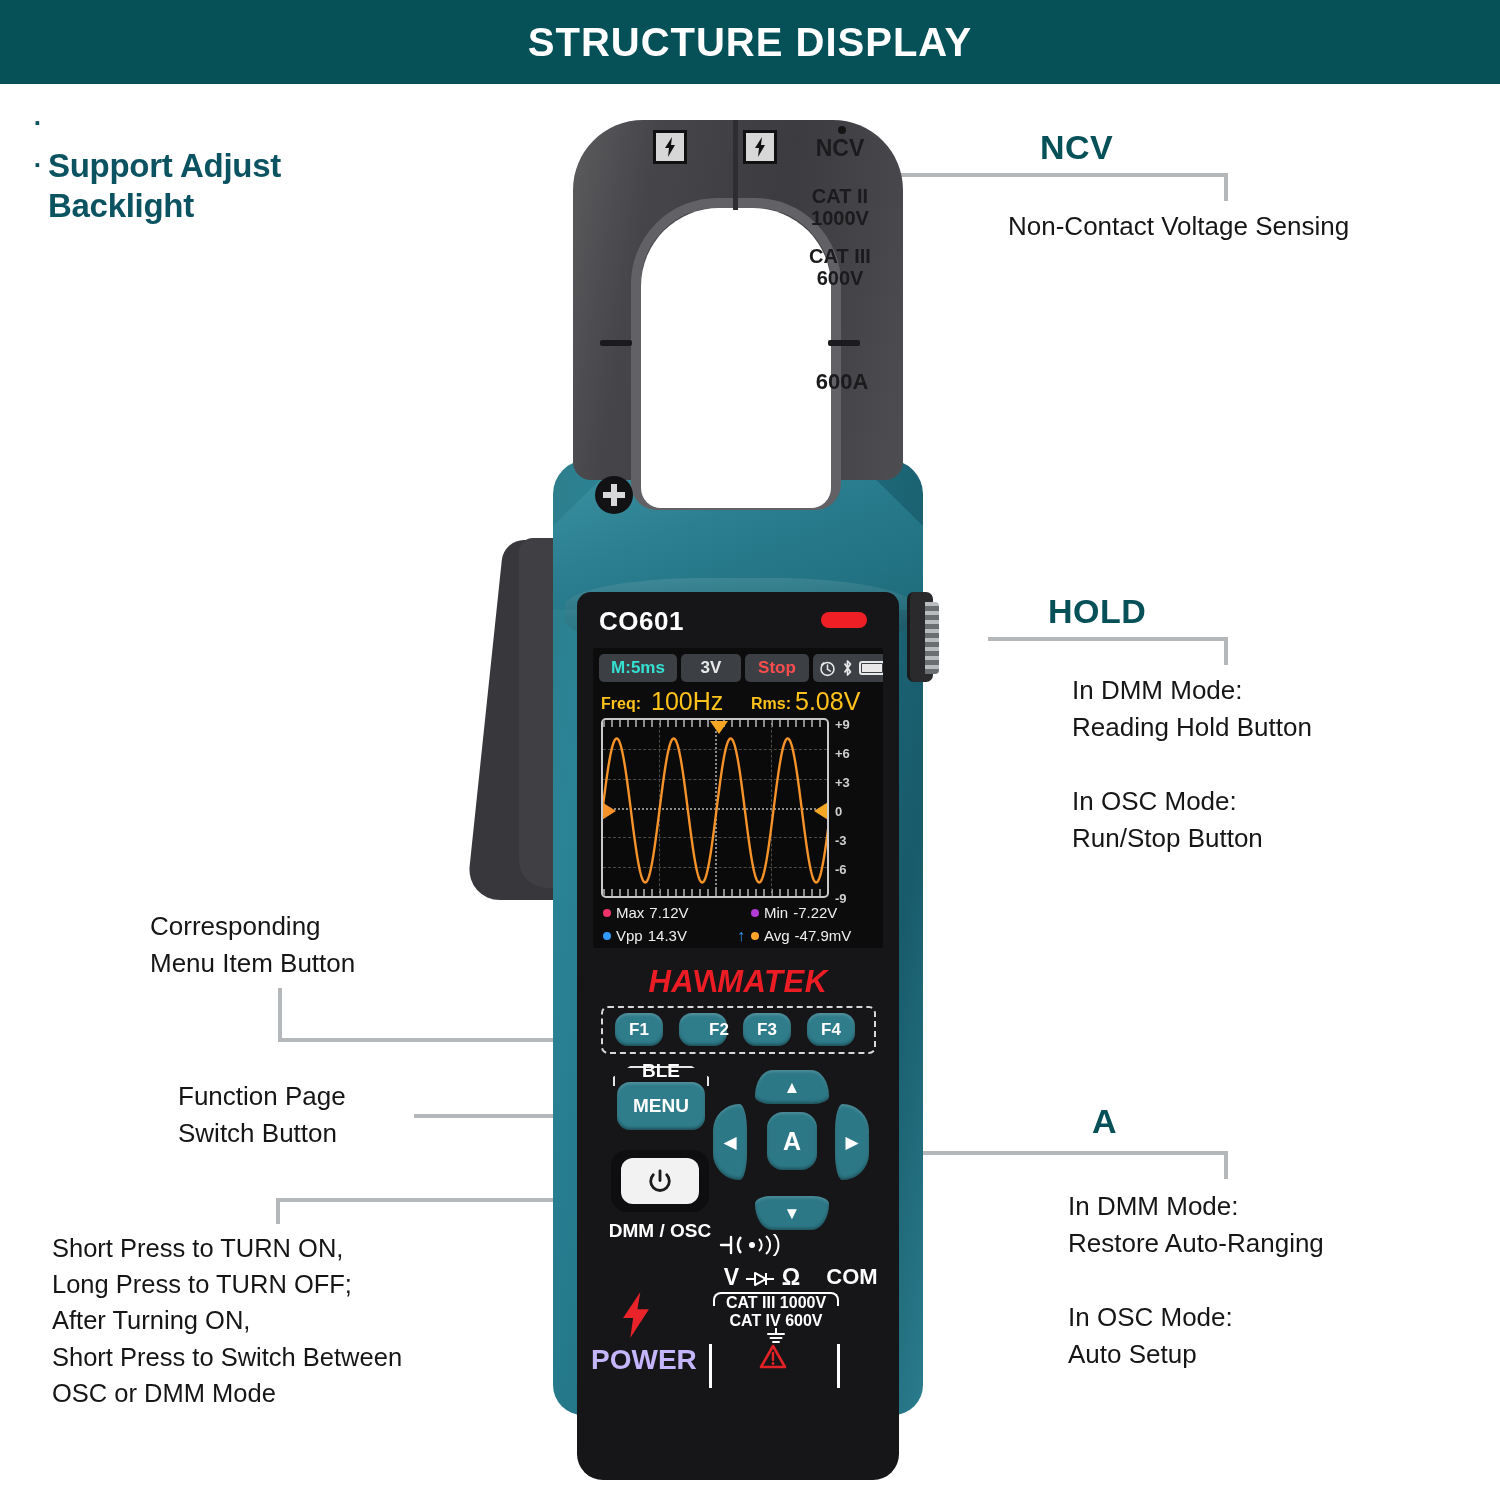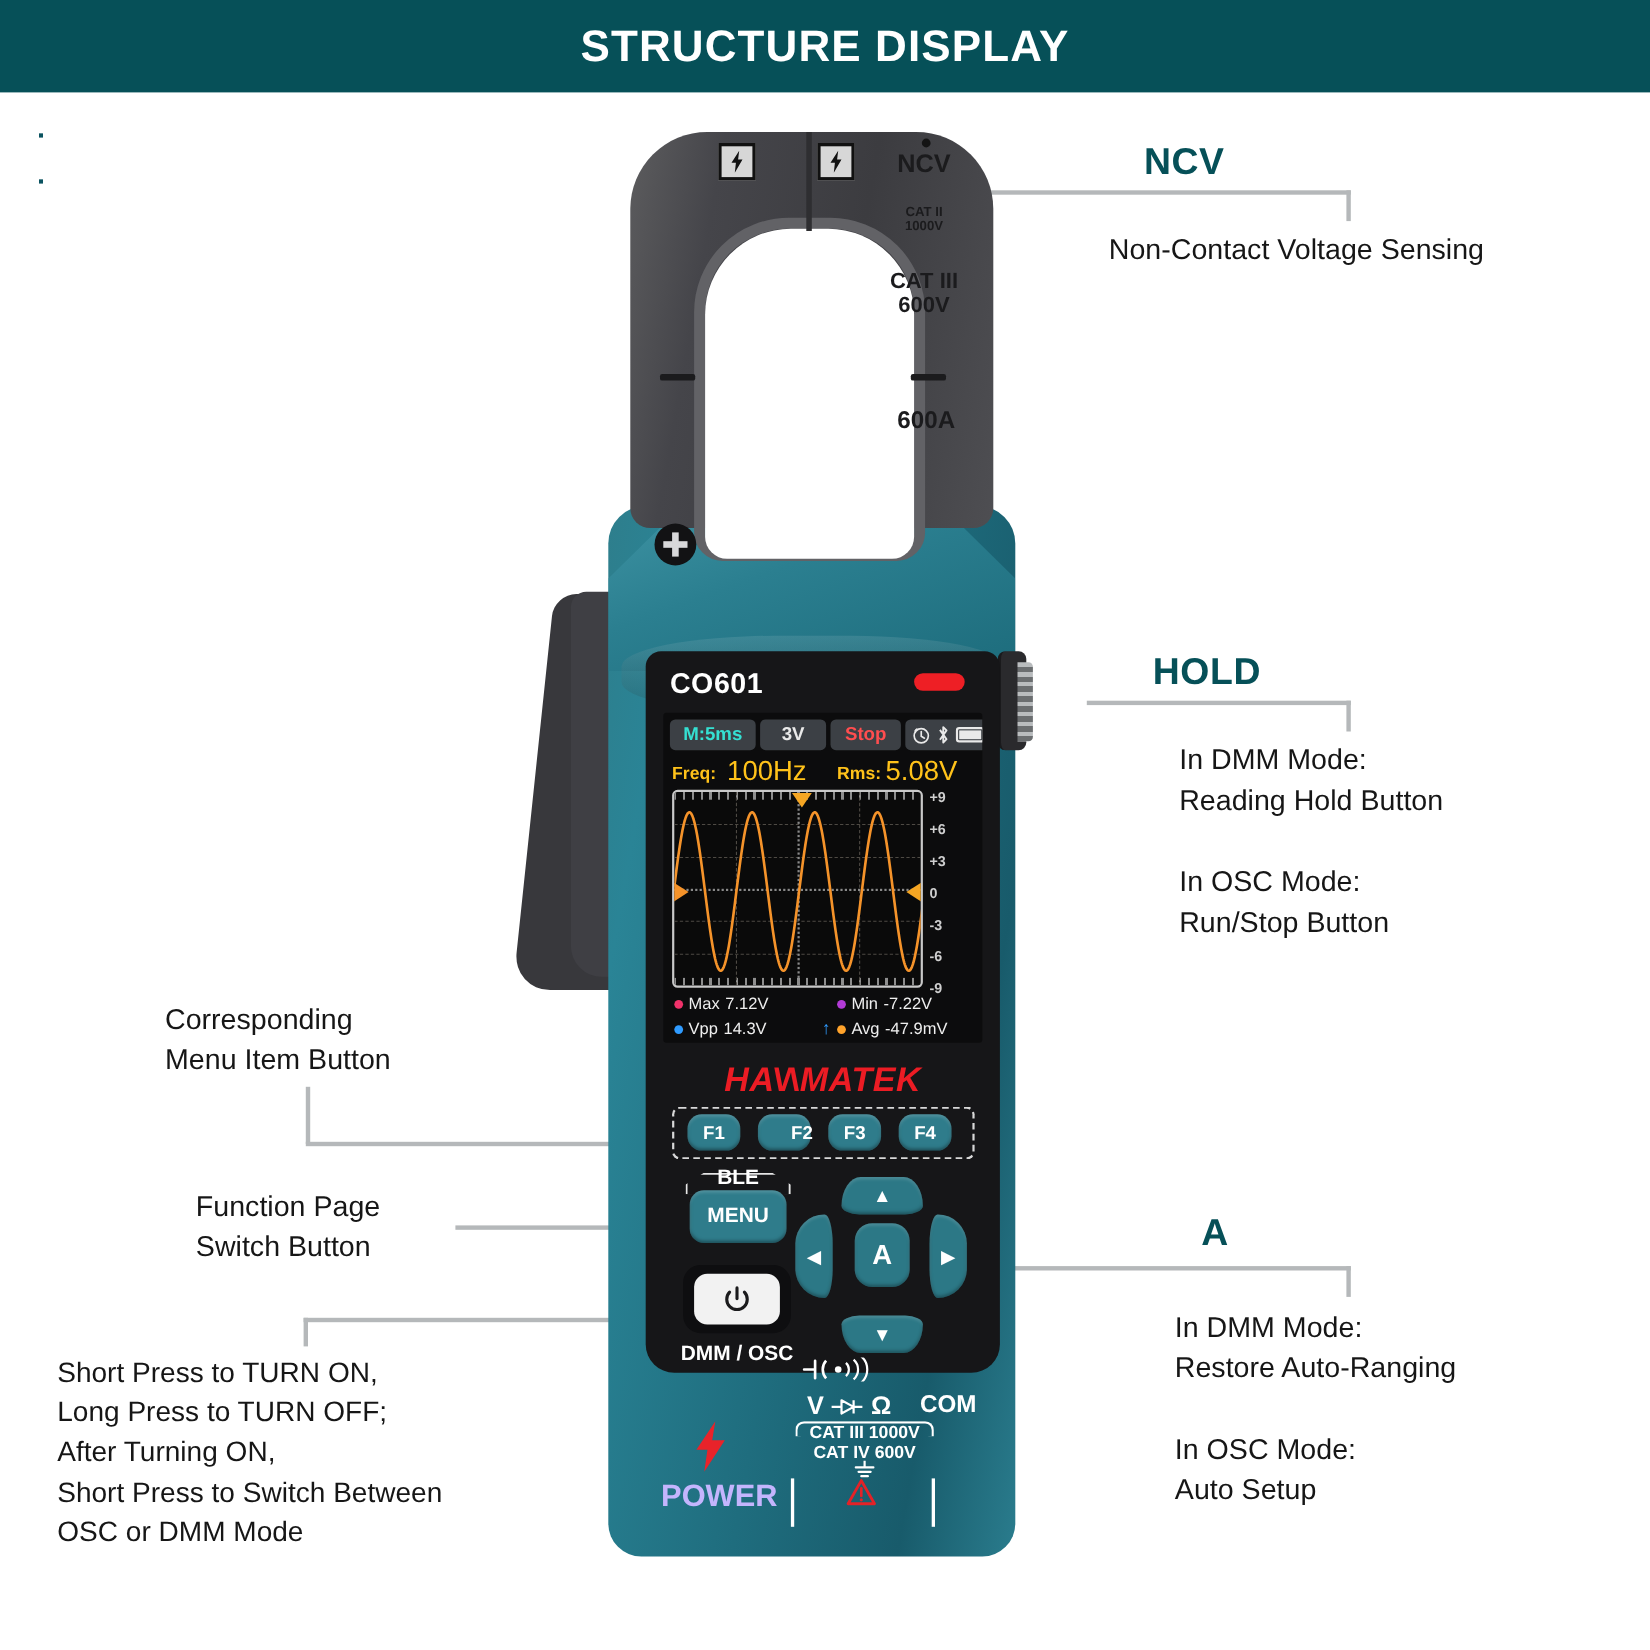--- a/index.html
+++ b/index.html
@@ -142,21 +142,21 @@
     border-left:3px solid #1a1a1c;
   }
   #hold-btn-ridges {
     position:absolute; left:470px; top:494px; width:14px; height:72px;
     background:repeating-linear-gradient(180deg,#b9bcbe 0 4px,#6b6e70 4px 9px);
     border-radius:0 4px 4px 0;
   }
 
   
   #faceplate {
-    position:absolute; left:132px; top:484px; width:322px; height:656px;
+    position:absolute; left:122px; top:484px; width:322px; height:888px;
     background:#161618; border-radius:14px 14px 26px 26px;
   }
 
   
   #model-name {
     position:absolute; left:22px; top:14px;
     color:#ffffff; font-size:26px; font-weight:bold; letter-spacing:0.5px;
   }
   #led {
     position:absolute; left:244px; top:20px; width:46px; height:16px;
@@ -328,20 +328,22 @@
 <div id="header">
   <div id="header-title">STRUCTURE DISPLAY</div>
 </div>
 
 <div id="features">
   <div class="feature-row">
     <div class="feature-dot">·</div>
   </div>
   <div class="feature-row">
     <div class="feature-dot">·</div>
+    <div class="feature-text" style="white-space:pre-line">Support Adjust
+Backlight</div>
   </div>
 </div>
 
 <div class="callout" style="left:1040px; top:128px;">
   <div class="callout-title">NCV</div>
 </div>
 <div class="ln ln-h" style="left:866px; top:173px; width:362px;"></div>
 <div class="ln ln-v" style="left:1224px; top:173px; height:28px;"></div>
 <div class="callout" style="left:1008px; top:208px; width:470px;">
   <div class="callout-body">Non-Contact Voltage Sensing</div>
@@ -419,21 +421,21 @@
       </svg>
   </div>
   <div class="bolt-box" style="left:288px; top:22px;">
     <svg width="12" height="20" viewBox="0 0 12 20">
         <path d="M8 0 L1 11 H5 L4 20 L11 8 H7 Z" fill="#111"></path>
       </svg>
   </div>
 
   <div id="ncv-dot" style="left:383px; top:18px;"></div>
   <div class="jaw-label" style="left:352px; top:28px; width:66px; font-size:23px;">NCV</div>
-  <div class="jaw-label" style="left:340px; top:78px; width:90px; font-size:12px; white-space:pre-line;">CAT II
+  <div class="jaw-label" style="left:340px; top:78px; width:90px; font-size:20px; white-space:pre-line;">CAT II
 1000V</div>
   <div class="jaw-label" style="left:340px; top:138px; width:90px; font-size:20px; white-space:pre-line;">CAT III
 600V</div>
   <div class="jaw-dash" style="left:373px; top:232px;"></div>
   <div class="jaw-dash" style="left:145px; top:232px;"></div>
   <div class="jaw-label" style="left:348px; top:262px; width:78px; font-size:22px;">600A</div>
   <div id="screw"></div>
 
   <div id="faceplate">
 

